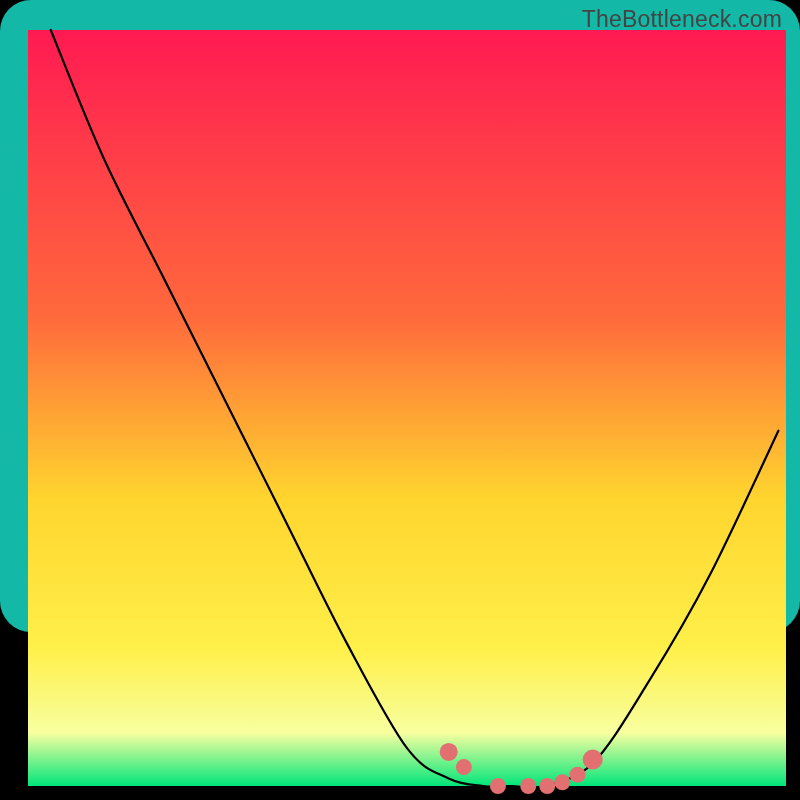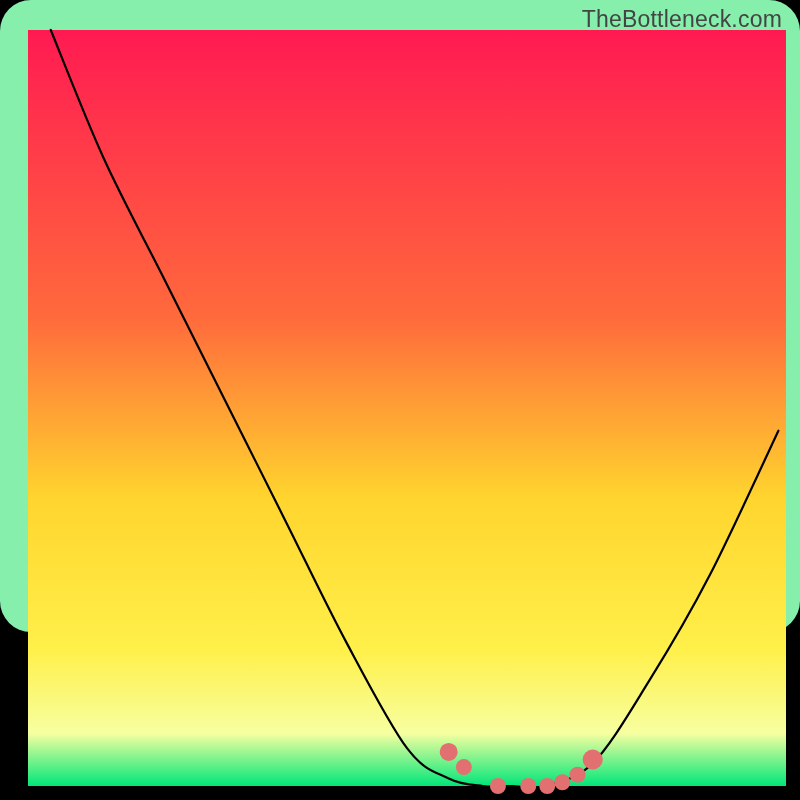--- a/index.html
+++ b/index.html
@@ -8,21 +8,21 @@
     background: #000;
     width: 800px;
     height: 800px;
     overflow: hidden;
     font-family: Arial, Helvetica, sans-serif;
   }
   .frame {
     position: relative;
     width: 800px;
     height: 632px;
-    background: #86efac;
+    background: #14b8a6;
     border-radius: 31px;
   }
   .watermark {
     position: absolute;
     top: 6px;
     right: 18px;
     color: #444;
     font-size: 23px;
     font-weight: 500;
     letter-spacing: 0.2px;

